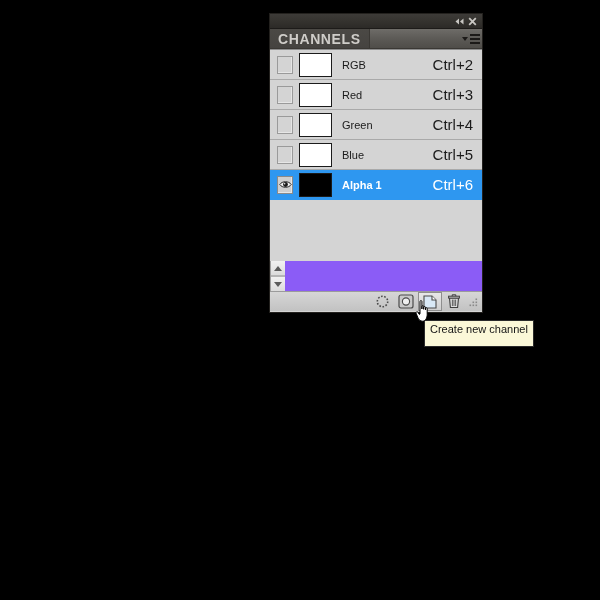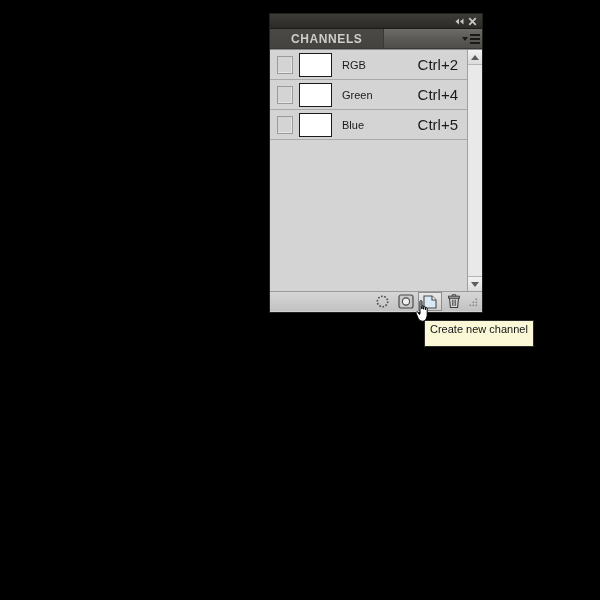--- a/index.html
+++ b/index.html
@@ -35,24 +35,24 @@
   
   .panel-tabstrip{
     height:20px;
     background:linear-gradient(to bottom,#6e6c68 0%,#5d5b57 48%,#4f4d49 100%);
     display:flex;align-items:stretch;
     border-bottom:1px solid #3a3834;
     box-sizing:border-box;
     position:relative;
   }
   .panel-tab{
-    padding:0 21px;display:flex;align-items:center;
+    padding:0 8px;display:flex;align-items:center;
     background:linear-gradient(to bottom,#4b4945 0%,#454340 100%);
     color:#cfcdc9;
-    font-size:12px;letter-spacing:.6px;font-weight:bold;
+    font-size:14px;letter-spacing:.6px;font-weight:bold;
     border-right:1px solid #3a3834;
     box-sizing:border-box;
   }
   .tabstrip-filler{flex:1;}
   .panel-menu-btn{
     width:22px;display:flex;align-items:center;justify-content:center;gap:1px;
   }
   .menu-tri{
     width:0;height:0;border-left:3px solid transparent;border-right:3px solid transparent;
     border-top:4px solid #1c1a18;margin-right:1px;
@@ -61,20 +61,21 @@
   .menu-lines i{display:block;width:10px;height:2px;background:#1c1a18;}
 
   
   .panel-body{
     position:relative;
     height:242px;
     background:#8b5cf6;
     border-top:1px solid #8d8d8d;
     box-sizing:border-box;
     display:flex;
+    flex-direction:column;
   }
   .channel-list{
     flex:1;min-width:0;
     background:#d4d4d4;
     overflow:hidden;
   }
   .channel-row{
     display:flex;align-items:center;
     height:30px;
     border-bottom:1px solid #a9a9a9;
@@ -234,30 +235,52 @@
           </div>
           <div class="thumb white"></div>
           <div class="ch-name">RGB</div>
           <div class="ch-shortcut">Ctrl+2</div>
         </div>
         <div class="channel-row">
           <div class="vis-cell">
             <div class="vis-box"></div>
           </div>
           <div class="thumb white"></div>
+          <div class="ch-name">Red</div>
+          <div class="ch-shortcut">Ctrl+3</div>
+        </div>
+        <div class="channel-row">
+          <div class="vis-cell">
+            <div class="vis-box"></div>
+          </div>
+          <div class="thumb white"></div>
           <div class="ch-name">Green</div>
           <div class="ch-shortcut">Ctrl+4</div>
         </div>
         <div class="channel-row">
           <div class="vis-cell">
             <div class="vis-box"></div>
           </div>
           <div class="thumb white"></div>
           <div class="ch-name">Blue</div>
           <div class="ch-shortcut">Ctrl+5</div>
+        </div>
+        <div class="channel-row selected">
+          <div class="vis-cell">
+            <div class="vis-box on">
+              <svg class="eye-icon" width="13" height="9" viewBox="0 0 13 9">
+                <path d="M0.8 4.5 C3 0.8 10 0.8 12.2 4.5 C10 8.2 3 8.2 0.8 4.5 Z" fill="#efefef" stroke="#2a2a2a" stroke-width="1"></path>
+                <circle cx="6.5" cy="4.5" r="2.4" fill="#1a1a1a"></circle>
+                <circle cx="5.7" cy="3.7" r="0.7" fill="#ffffff"></circle>
+              </svg>
+            </div>
+          </div>
+          <div class="thumb black"></div>
+          <div class="ch-name">Alpha 1</div>
+          <div class="ch-shortcut">Ctrl+6</div>
         </div>
       </div>
 
     <div class="vscroll">
       <div class="scroll-arrow">
         <span class="arrow-up"></span>
       </div>
       <div class="scroll-track"></div>
       <div class="scroll-arrow down">
         <span class="arrow-dn"></span>

